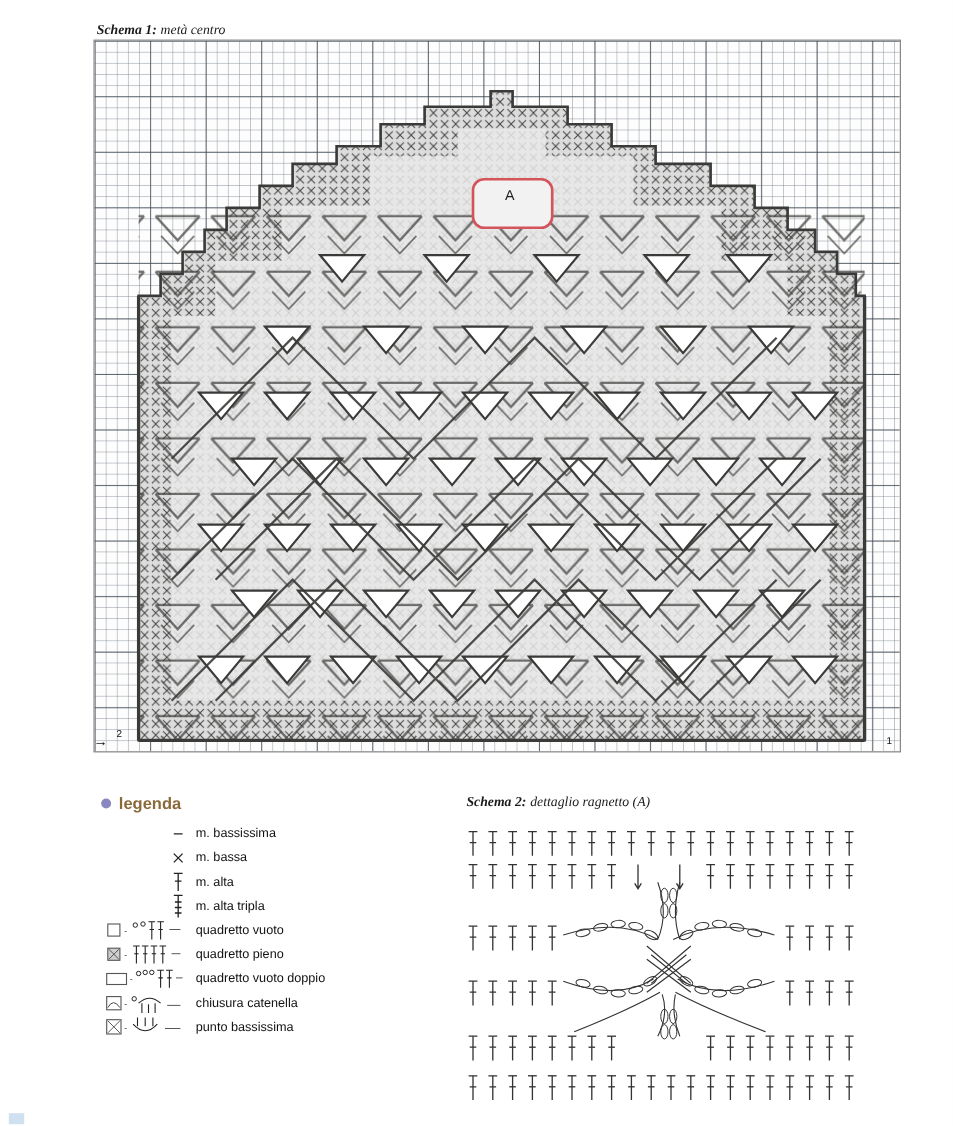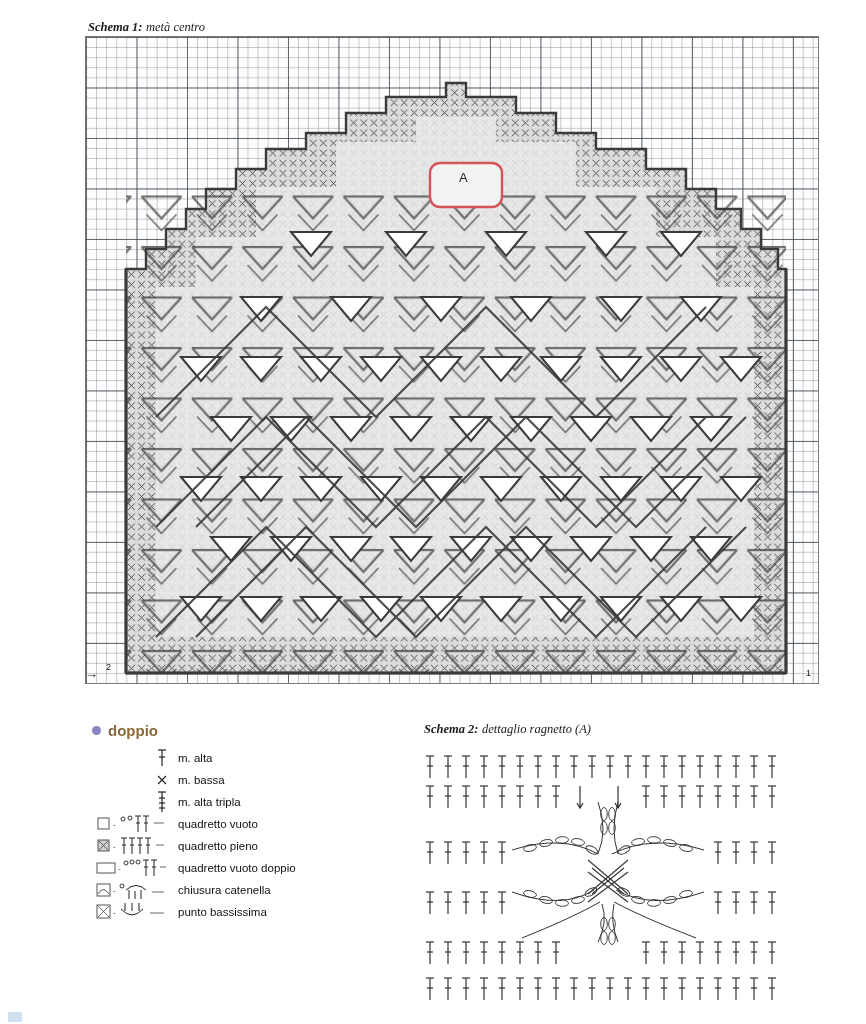--- a/index.html
+++ b/index.html
@@ -253,43 +253,51 @@
     <div style="position:absolute;left:373px;top:133px;font-size:13px;color:#222;">A</div>
   </div>
 
   <div class="arrow-bl">→</div>
   <div class="corner-num corner-2">2</div>
   <div class="corner-num corner-1">1</div>
 
   <div class="legend">
     <div class="legend-title">
       <span class="legend-dot"></span>
-      <span>doppio</span>
-    </div>
-
-
+      <span>legenda</span>
+    </div>
+
+
+    <div class="legend-row">
+      <div class="legend-sym">
+        <svg width="26" height="16" viewBox="0 0 26 16">
+            <line x1="14" y1="8" x2="22" y2="8" stroke="#222" stroke-width="1.2"></line>
+          </svg>
+      </div>
+      <div class="legend-lbl">m. bassissima</div>
+    </div>
+
+    <div class="legend-row">
+      <div class="legend-sym">
+        <svg width="26" height="16" viewBox="0 0 26 16">
+          <path d="M14 4 L22 12 M22 4 L14 12" stroke="#222" stroke-width="1.2" fill="none"></path>
+        </svg>
+      </div>
+      <div class="legend-lbl">m. bassa</div>
+    </div>
 
     <div class="legend-row">
       <div class="legend-sym">
         <svg width="26" height="20" viewBox="0 0 26 20">
           <line x1="18" y1="2" x2="18" y2="18" stroke="#222" stroke-width="1.2"></line>
           <line x1="14" y1="2" x2="22" y2="2" stroke="#222" stroke-width="1.2"></line>
           <line x1="15" y1="9" x2="21" y2="9" stroke="#222" stroke-width="1.2"></line>
         </svg>
       </div>
       <div class="legend-lbl">m. alta</div>
-    </div>
-
-    <div class="legend-row">
-      <div class="legend-sym">
-        <svg width="26" height="16" viewBox="0 0 26 16">
-          <path d="M14 4 L22 12 M22 4 L14 12" stroke="#222" stroke-width="1.2" fill="none"></path>
-        </svg>
-      </div>
-      <div class="legend-lbl">m. bassa</div>
     </div>
 
     <div class="legend-row">
       <div class="legend-sym">
         <svg width="26" height="24" viewBox="0 0 26 24">
           <line x1="18" y1="2" x2="18" y2="22" stroke="#222" stroke-width="1.2"></line>
           <line x1="14" y1="2" x2="22" y2="2" stroke="#222" stroke-width="1.2"></line>
           <line x1="15" y1="8" x2="21" y2="8" stroke="#222" stroke-width="1.2"></line>
           <line x1="15" y1="13" x2="21" y2="13" stroke="#222" stroke-width="1.2"></line>
           <line x1="15" y1="18" x2="21" y2="18" stroke="#222" stroke-width="1.2"></line>

